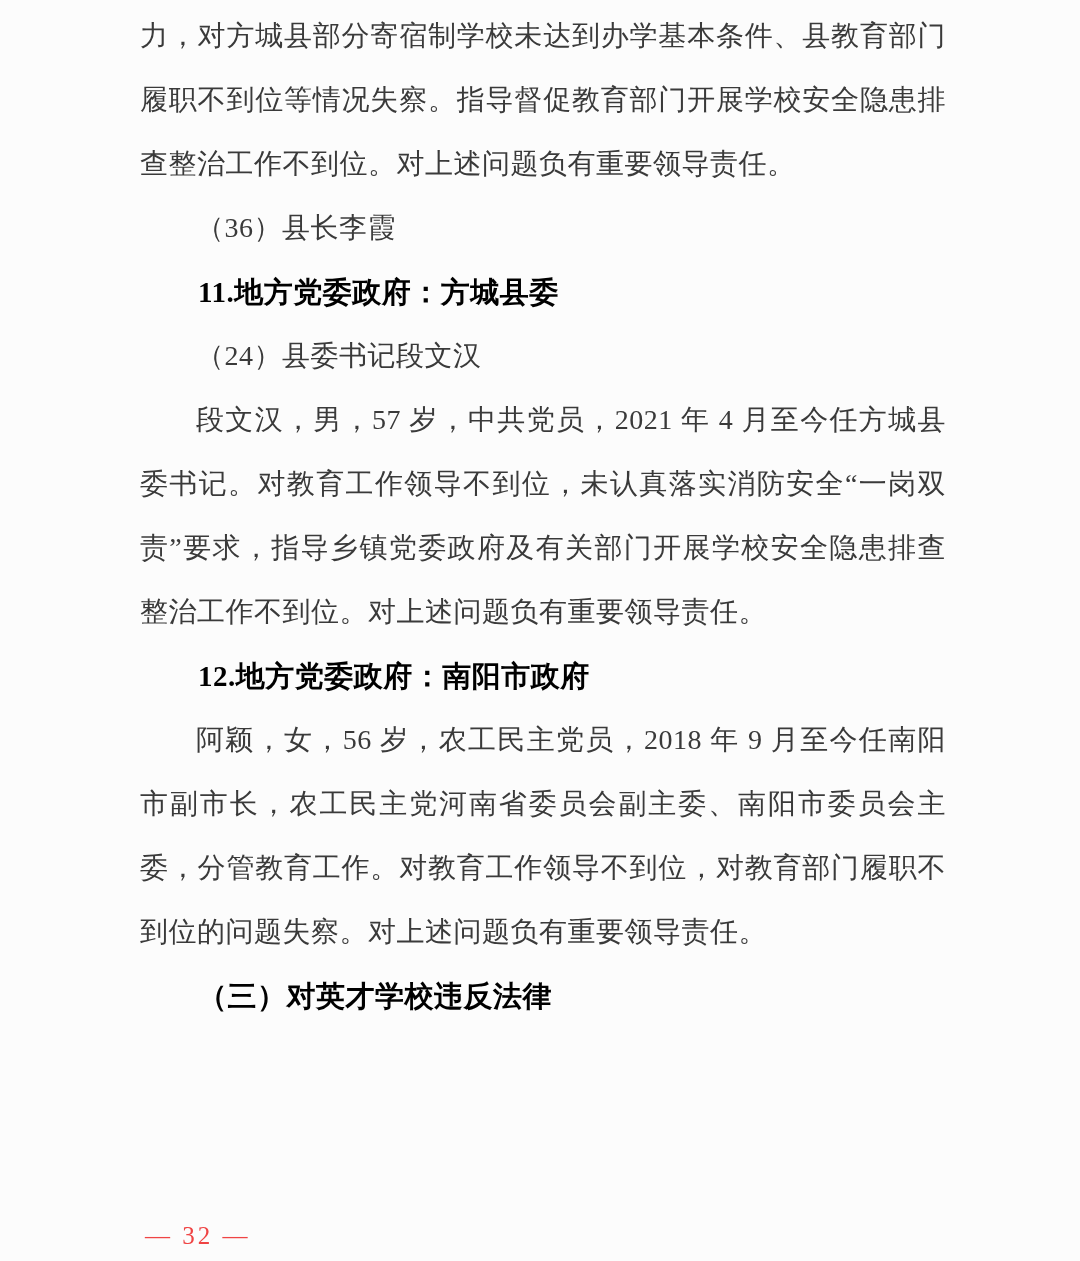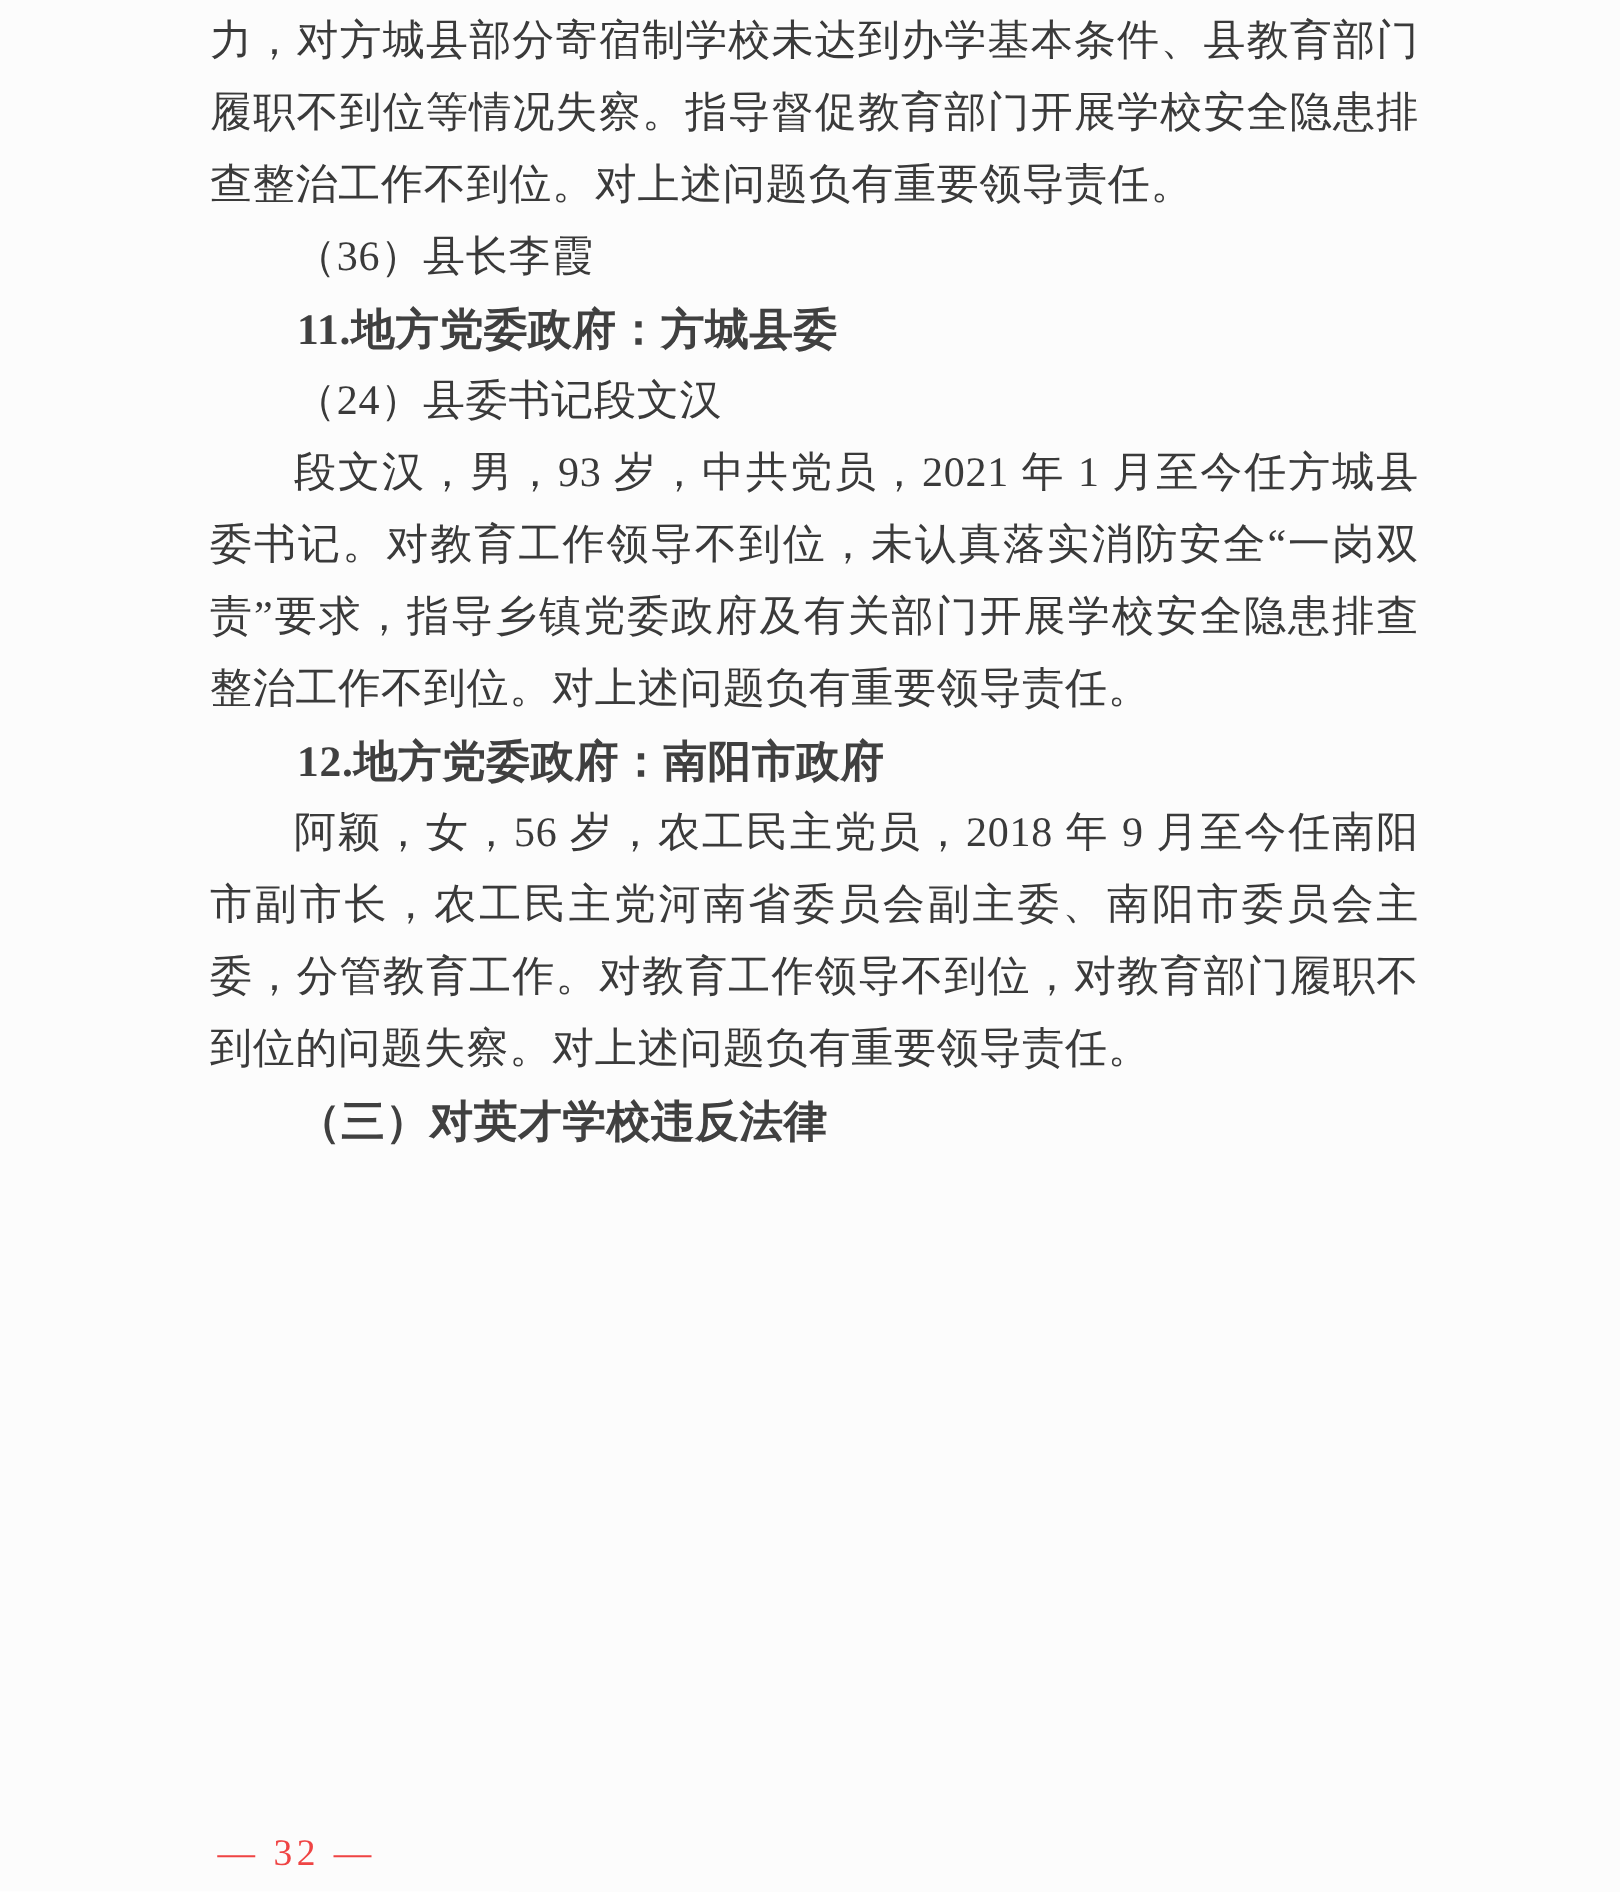--- a/index.html
+++ b/index.html
@@ -15,39 +15,39 @@
     overflow: hidden;
     font-family: "Liberation Serif", "DejaVu Serif", serif;
     color: #3a3a3a;
   }
   .content {
     position: absolute;
     left: 140px;
     top: 4px;
     width: 806px;
     font-size: 28px;
-    line-height: 48px;
+    line-height: 64px;
     text-align: justify;
     text-justify: inter-ideograph;
     letter-spacing: 0.5px;
   }
   .content p {
     margin: 0;
     padding: 0;
   }
   .block-continuation {
     text-indent: 0;
   }
   .block-paragraph {
     text-indent: 2em;
   }
   .block-heading {
     text-indent: 2em;
     font-weight: bold;
-    color: #404040;
+    color: #000000;
     font-size: 29px;
     margin: 1px 0;
   }
   .footer {
     position: absolute;
     left: 145px;
     top: 1215px;
     font-size: 25px;
     line-height: 42px;
     color: #ef4444;
@@ -56,20 +56,20 @@
 </style>
 </head>
 <body>
 
 <div class="page">
   <div class="content">
     <p class="block-continuation">力，对方城县部分寄宿制学校未达到办学基本条件、县教育部门履职不到位等情况失察。指导督促教育部门开展学校安全隐患排查整治工作不到位。对上述问题负有重要领导责任。</p>
     <p class="block-paragraph">（36）县长李霞</p>
     <p class="block-heading">11.地方党委政府：方城县委</p>
     <p class="block-paragraph">（24）县委书记段文汉</p>
-    <p class="block-paragraph">段文汉，男，93 岁，中共党员，2021 年 1 月至今任方城县委书记。对教育工作领导不到位，未认真落实消防安全“一岗双责”要求，指导乡镇党委政府及有关部门开展学校安全隐患排查整治工作不到位。对上述问题负有重要领导责任。</p>
+    <p class="block-paragraph">段文汉，男，57 岁，中共党员，2021 年 4 月至今任方城县委书记。对教育工作领导不到位，未认真落实消防安全“一岗双责”要求，指导乡镇党委政府及有关部门开展学校安全隐患排查整治工作不到位。对上述问题负有重要领导责任。</p>
     <p class="block-heading">12.地方党委政府：南阳市政府</p>
     <p class="block-paragraph">阿颖，女，56 岁，农工民主党员，2018 年 9 月至今任南阳市副市长，农工民主党河南省委员会副主委、南阳市委员会主委，分管教育工作。对教育工作领导不到位，对教育部门履职不到位的问题失察。对上述问题负有重要领导责任。</p>
     <p class="block-heading">（三）对英才学校违反法律</p>
   </div>
 
   <div class="footer">— 32 —</div>
 </div>
 
 </body></html>

